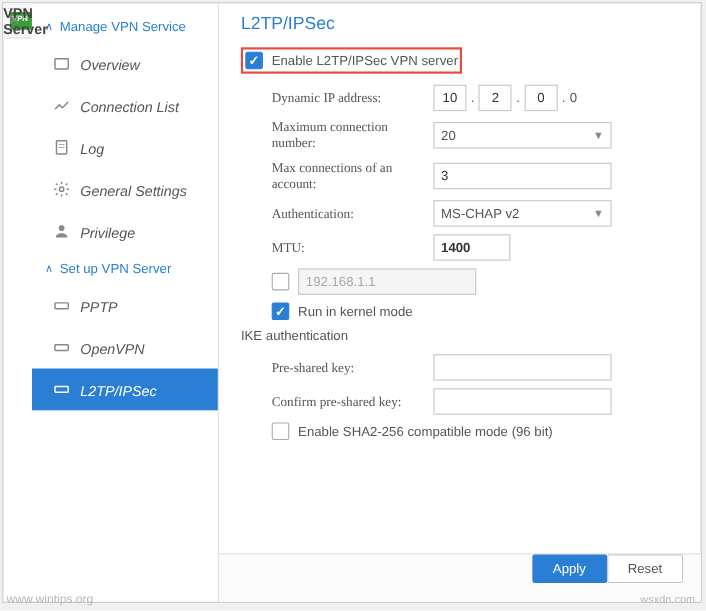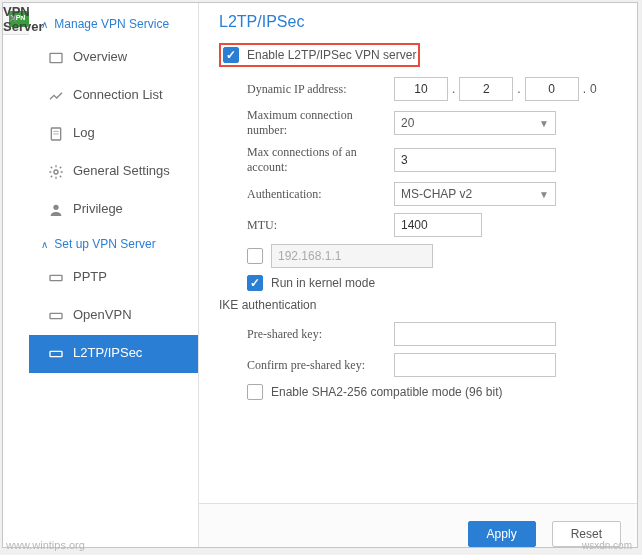--- a/index.html
+++ b/index.html
@@ -8,45 +8,45 @@
 .titlebar { height: 32px; background: #f7f7f7; border-bottom: 1px solid #e0e0e0; display: flex; align-items: center; position: relative; }
 .titlebar-icon { width: 20px; height: 16px; background: #3a9c3a; margin-left: 6px; border-radius: 2px; position: relative; }
 .titlebar-icon::after { content: "VPN"; position: absolute; font-size: 7px; color: #fff; left: 2px; top: 3px; font-weight: bold; }
 .titlebar-title { position: absolute; left: 0; right: 0; text-align: center; font-size: 13px; color: #444; font-weight: 600; }
 .titlebar-controls { position: absolute; right: 6px; display: flex; gap: 6px; }
 .tb-btn { width: 20px; height: 20px; display: flex; align-items: center; justify-content: center; color: #888; font-size: 13px; cursor: pointer; }
 .content { flex: 1; display: flex; overflow: hidden; }
 .sidebar { width: 170px; border-right: 1px solid #e0e0e0; padding-top: 6px; font-size: 13px; }
 .sb-header { display: flex; align-items: center; padding: 8px 12px; color: #2a7fd4; font-size: 12px; cursor: pointer; }
 .sb-header .chev { margin-right: 6px; font-size: 10px; }
-.sb-item { display: flex; align-items: flex-start; padding: 10px 12px 10px 18px; color: #555; cursor: pointer; }
+.sb-item { display: flex; align-items: flex-end; padding: 10px 12px 10px 18px; color: #555; cursor: pointer; font-style: italic; }
 .sb-item.active { background: #2a7fd4; color: #fff; }
 .sb-item .icon { width: 18px; height: 18px; margin-right: 8px; display: flex; align-items: center; justify-content: center; }
 .sb-item .icon svg { fill: #888; }
 .sb-item.active .icon svg { fill: #fff; }
 .main { flex: 1; padding: 10px 20px 0 20px; position: relative; overflow: hidden; }
 .page-title { color: #2a7fd4; font-size: 16px; font-weight: 400; margin-bottom: 12px; }
 .form-row { display: flex; align-items: center; margin-bottom: 7px; font-size: 12px; color: #555; }
 .form-row .label { width: 175px; flex-shrink: 0; }
 .form-row.indent .label { padding-left: 28px; width: 175px; font-family: Liberation Serif, serif; }
 .form-row.indent2 { padding-left: 28px; }
 .checkbox { width: 16px; height: 16px; border: 1px solid #aaa; border-radius: 2px; display: inline-flex; align-items: center; justify-content: center; margin-right: 8px; background: #fff; cursor: pointer; flex-shrink: 0; }
 .checkbox.checked { background: #2a7fd4; border-color: #2a7fd4; }
 .checkbox.checked::after { content: "✓"; color: #fff; font-size: 12px; font-weight: bold; }
 .highlight-box { border: 2px solid #e74c3c; padding: 2px; display: inline-flex; align-items: center; margin-bottom: 10px; justify-content: flex-end; }
 .text-input { border: 1px solid #c6c6c6; height: 24px; padding: 0 6px; font-size: 12px; color: #333; background: #fff; }
-.text-input.small { width: 54px; text-align: center; }
-.text-input.med { width: 88px; }
+.text-input.small { width: 30px; text-align: center; }
+.text-input.med { width: 70px; font-weight: bold; }
 .text-input.wide { width: 162px; }
 .text-input[disabled] { background: #f5f5f5; color: #aaa; }
 .ip-group { display: flex; align-items: center; gap: 4px; }
 .select { border: 1px solid #c6c6c6; height: 24px; width: 162px; padding: 0 6px; font-size: 12px; background: #fff; display: flex; align-items: center; justify-content: space-between; cursor: pointer; text-align: center; }
 .select .chev { color: #888; font-size: 10px; }
 .section-label { font-size: 12px; color: #555; margin: 6px 0 10px 0; }
-.footer { position: absolute; bottom: 0; left: 0; right: 0; height: 44px; border-top: 1px solid #e0e0e0; background: #fbfbfb; display: flex; justify-content: flex-end; align-items: flex-end; padding: 0 16px; gap: 16px; }
+.footer { position: absolute; bottom: 0; left: 0; right: 0; height: 44px; border-top: 1px solid #e0e0e0; background: #fbfbfb; display: flex; justify-content: flex-end; align-items: flex-start; padding: 0 16px; gap: 0; }
 .btn { height: 26px; padding: 0 18px; font-size: 12px; border: 1px solid #c6c6c6; background: #fff; color: #555; cursor: pointer; border-radius: 2px; }
 .btn.primary { background: #2a7fd4; border-color: #2a7fd4; color: #fff; }
 .watermark { position: absolute; bottom: 4px; left: 6px; font-size: 11px; color: #b8b8b8; z-index: 5; }
 .watermark2 { position: absolute; bottom: 4px; right: 10px; font-size: 10px; color: #b8b8b8; z-index: 5; margin-left: 26px; }
 </style>
 </head>
 <body>
 
 <div class="window">
   <div class="titlebar">

